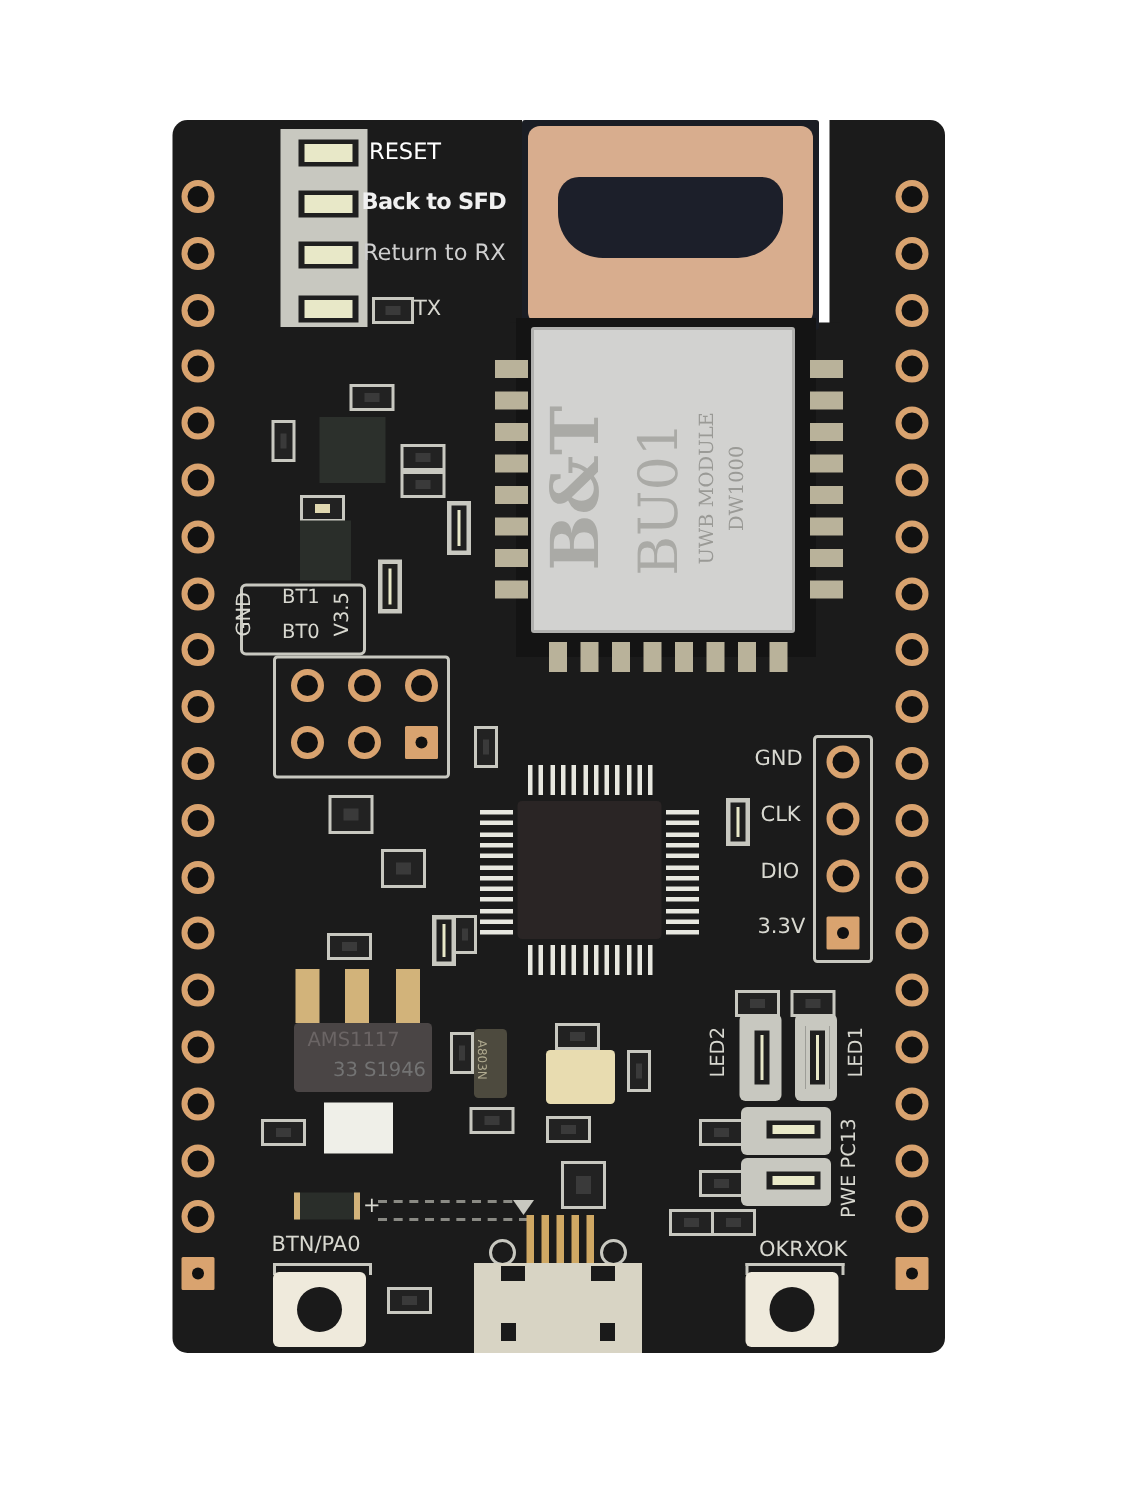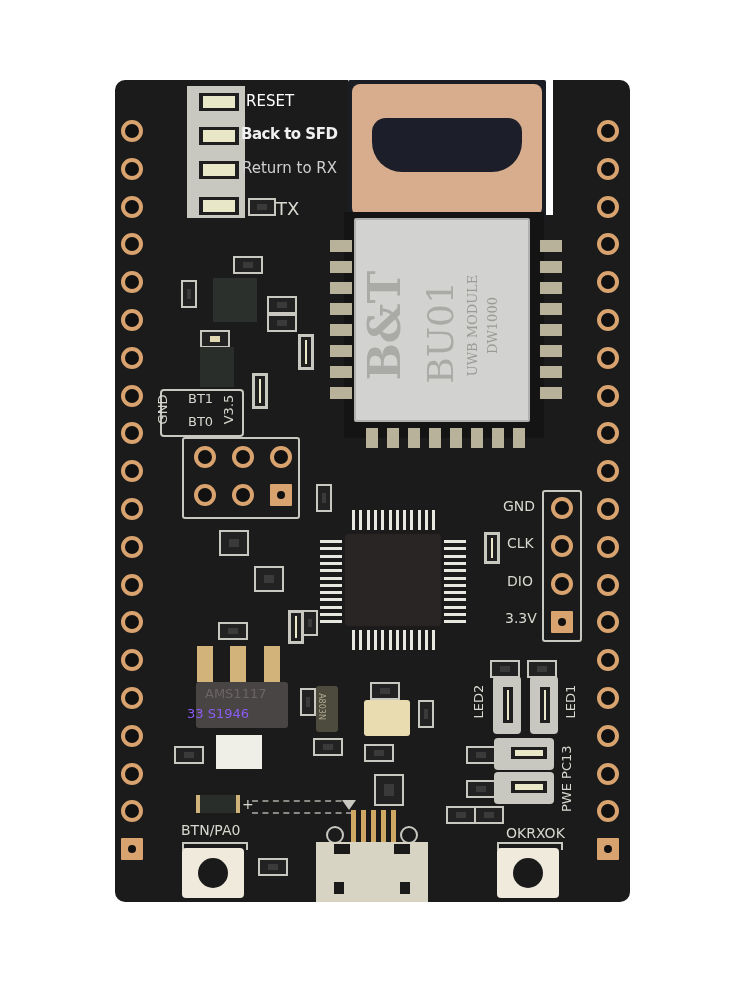--- a/index.html
+++ b/index.html
@@ -86,21 +86,21 @@
 <div class="led" style="left:196px;top:194px;width:40px;height:18px;">
     <b></b>
   </div>
 <div class="smd" style="left:248px;top:198px;width:24px;height:14px;">
     <i></i>
   </div>
 
 <div class="abs silk" style="left:246px;top:92px;font-size:15px;color:#ffffff;">RESET</div>
 <div class="abs silk" style="left:241px;top:125px;font-size:15px;font-weight:bold;color:#f0f0f0;letter-spacing:-0.5px;">Back to SFD</div>
 <div class="abs silk" style="left:242px;top:159px;font-size:15px;color:#cfcfcf;">Return to RX</div>
-<div class="abs silk" style="left:276px;top:198px;font-size:18px;">TX</div>
+<div class="abs silk" style="left:276px;top:198px;font-size:14px;">TX</div>
 
 <div class="abs" style="left:344px;top:212px;width:200px;height:226px;background:#141414;"></div>
 <div id="modpads">
     <div class="pad" style="left:330px;top:240px;width:22px;height:12px;"></div>
     <div class="pad" style="left:540px;top:240px;width:22px;height:12px;"></div>
     <div class="pad" style="left:366px;top:428px;width:12px;height:20px;"></div>
     <div class="pad" style="left:330px;top:261px;width:22px;height:12px;"></div>
     <div class="pad" style="left:540px;top:261px;width:22px;height:12px;"></div>
     <div class="pad" style="left:387px;top:428px;width:12px;height:20px;"></div>
     <div class="pad" style="left:330px;top:282px;width:22px;height:12px;"></div>
@@ -248,21 +248,21 @@
     <b></b>
   </div>
 <div class="smd" style="left:302px;top:610px;width:12px;height:22px;">
     <i></i>
   </div>
 <div class="pad" style="left:197px;top:646px;width:16px;height:36px;background:#d2b37a;"></div>
 <div class="pad" style="left:230px;top:646px;width:16px;height:36px;background:#d2b37a;"></div>
 <div class="pad" style="left:264px;top:646px;width:16px;height:36px;background:#d2b37a;"></div>
 <div class="abs" style="left:196px;top:682px;width:92px;height:46px;background:#4a4545;border-radius:3px;"></div>
 <div class="abs" style="left:205px;top:686px;font-size:13px;color:#6b6565;">AMS1117</div>
-<div class="abs" style="left:187px;top:706px;font-size:13px;color:#8b5cf6;">33  S1946</div>
+<div class="abs" style="left:222px;top:706px;font-size:13px;color:#737373;">33  S1946</div>
 <div class="abs" style="left:216px;top:735px;width:46px;height:34px;background:#efefe8;"></div>
 
 <div class="smd" style="left:300px;top:688px;width:12px;height:24px;">
     <i></i>
   </div>
 <div class="abs" style="left:316px;top:686px;width:22px;height:46px;background:#4d4a3e;border-radius:3px;"></div>
 <div class="abs" style="left:308px;top:702px;font-size:8px;color:#b0ab90;transform:rotate(90deg);">A803N</div>
 <div class="smd" style="left:313px;top:738px;width:26px;height:14px;">
     <i></i>
   </div>

